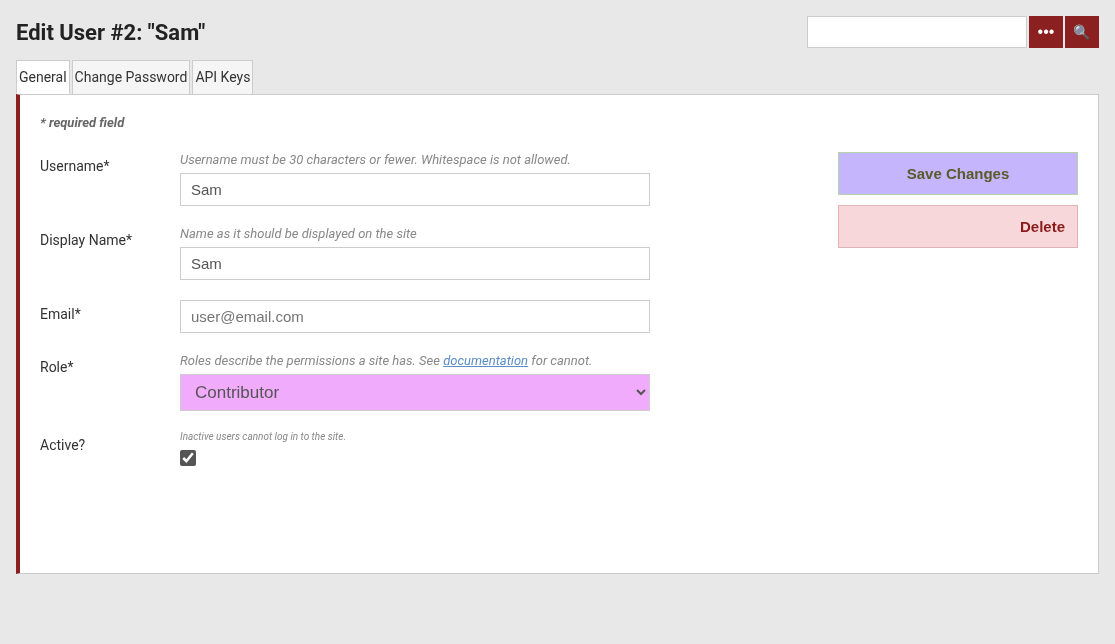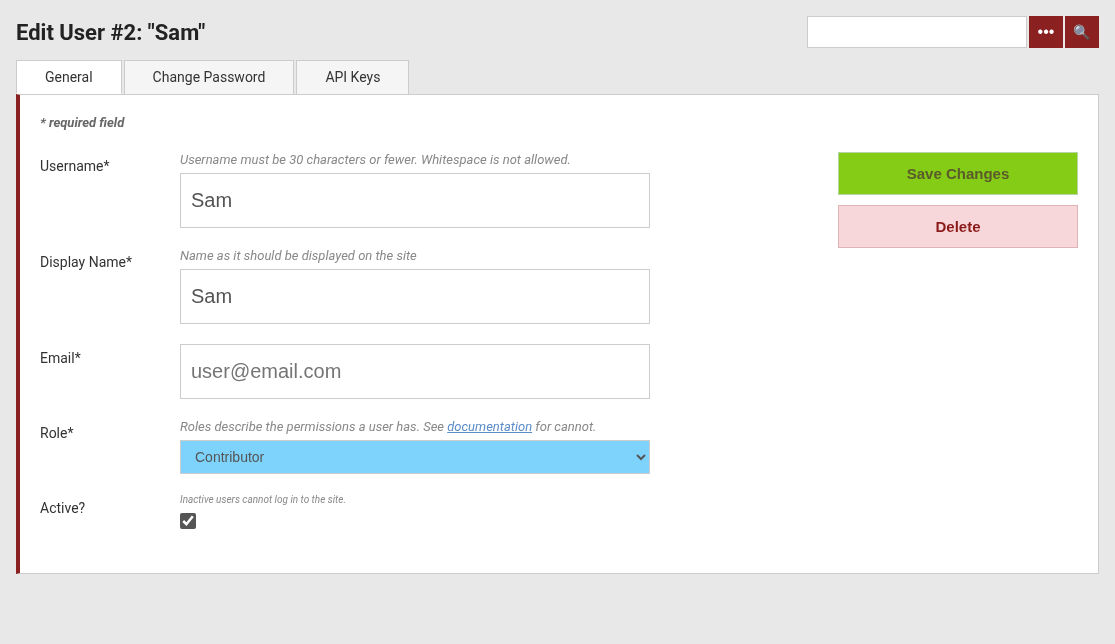--- a/index.html
+++ b/index.html
@@ -61,21 +61,21 @@
       display: flex;
       align-items: center;
       justify-content: center;
     }
     .tabs {
       display: flex;
       gap: 0;
       margin-bottom: 0;
     }
     .tab {
-      padding: 8px 28px;
+      padding: 8px 2px;
       border: 1px solid #ccc;
       background: #f5f5f5;
       cursor: pointer;
       font-size: 14px;
       color: #333;
       border-bottom: none;
       margin-right: 2px;
     }
     .tab.active {
       background: white;
@@ -131,57 +131,58 @@
       margin-bottom: 6px;
     }
     .field-hint a {
       color: #5b8dc9;
       text-decoration: underline;
     }
     .text-input {
       width: 100%;
       max-width: 470px;
       border: 1px solid #ccc;
-      padding: 15px 10px;
-      font-size: 20px;
+      padding: 7px 10px;
+      font-size: 15px;
       color: #555;
       outline: none;
     }
     .select-input {
       width: 100%;
       max-width: 470px;
       border: 1px solid #ccc;
       padding: 7px 10px;
-      font-size: 14px;
+      font-size: 17px;
       color: #555;
       outline: none;
       appearance: auto;
-      background: #7dd3fc;
+      background: #f0abfc;
       cursor: pointer;
     }
     .save-changes-btn {
       width: 100%;
       padding: 12px;
-      background: #84cc16;
+      background: #c4b5fd;
       border: 1px solid #b5d4a6;
       color: #5a5a2a;
       font-size: 15px;
       font-weight: 600;
       cursor: pointer;
       margin-bottom: 10px;
     }
     .delete-btn {
       width: 100%;
       padding: 12px;
       background: #f8d7da;
       border: 1px solid #e0b4b7;
       color: #8b1a1a;
       font-size: 15px;
       font-weight: 600;
       cursor: pointer;
+      text-align: right;
     }
     .active-description {
       color: #888;
       font-style: italic;
       font-size: 10px;
       margin-bottom: 8px;
     }
     .checkbox-wrapper {
       display: flex;
       align-items: center;
@@ -254,21 +255,21 @@
           <div class="form-label">Email*</div>
           <div class="form-field-area">
             <input type="text" class="text-input" placeholder="user@email.com" style="">
           </div>
         </div>
 
         <div class="form-row">
           <div class="form-label">Role*</div>
           <div class="form-field-area">
             <div class="field-hint">
-              <span>Roles describe the permissions a user has. See</span>
+              <span>Roles describe the permissions a site has. See</span>
               <a href="#">documentation</a>
               <span>for cannot.</span>
             </div>
             <select class="select-input">
               <option>Contributor</option>
               <option>Administrator</option>
               <option>Editor</option>
               <option>Author</option>
               <option>Subscriber</option>
             </select>

